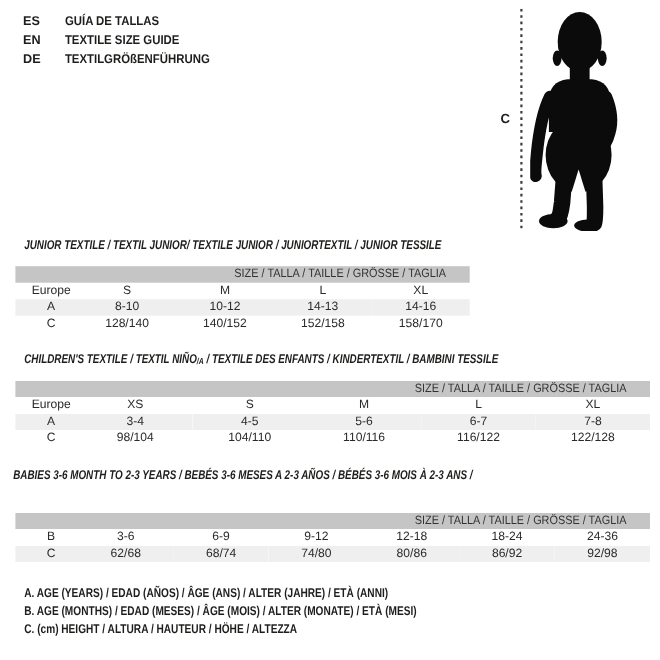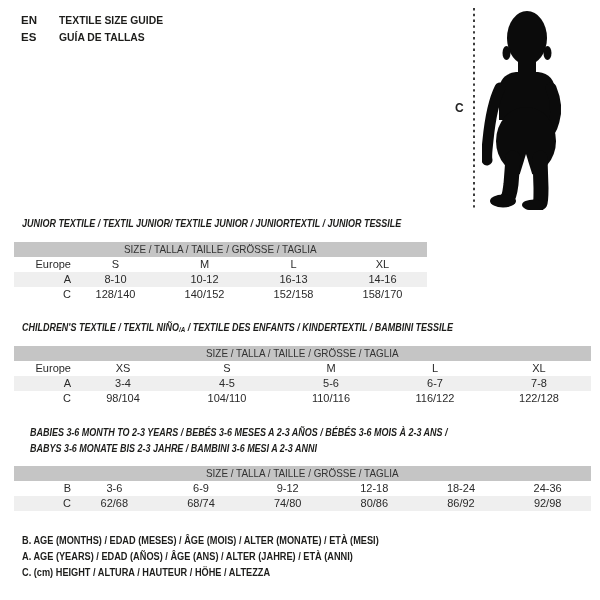--- a/index.html
+++ b/index.html
@@ -27,39 +27,42 @@
   .sec-title{font-size:11.5px;font-weight:bold;line-height:16px;white-space:nowrap;font-style:italic;}
   .subA{font-size:8px;vertical-align:-1px;}
 
   
   table.size-table{border-collapse:collapse;table-layout:fixed;}
   table.size-table td{
     height:15px;line-height:15px;padding:0;margin:0;
     font-size:11px;color:#2a2a2a;text-align:center;vertical-align:middle;
     overflow:hidden;white-space:nowrap;
   }
-  table.size-table td.lbl{text-align:right;padding-left:8px;color:#2a2a2a;}
+  table.size-table td.lbl{text-align:center;padding-left:8px;color:#2a2a2a;}
   tr.bar-row td{
-    background:#c5c5c5;text-align:center;padding-left:20px;color:#333333;
+    background:#c5c5c5;text-align:right;padding-left:20px;color:#333333;
   }
   tr.stripe td{background:#efefef;}
 
   
   .footnotes{left:22px;top:532px;font-size:11.5px;font-weight:bold;}
   .footnotes div{line-height:16px;height:16px;}
 </style>
 </head>
 <body>
 
 <div class="abs lang">
   <div class="lang-row">
+    <span class="lang-code">ES</span><span class="lang-name cx90">GUÍA DE TALLAS</span>
+  </div>
+  <div class="lang-row">
     <span class="lang-code">EN</span><span class="lang-name cx90">TEXTILE SIZE GUIDE</span>
   </div>
   <div class="lang-row">
-    <span class="lang-code">ES</span><span class="lang-name cx90">GUÍA DE TALLAS</span>
+    <span class="lang-code">DE</span><span class="lang-name cx90">TEXTILGRÖßENFÜHRUNG</span>
   </div>
 </div>
 
 <div class="abs fig-label">C</div>
 
 <svg class="abs" style="left:471px;top:8px;" width="6" height="200" viewBox="0 0 6 200">
   <line x1="3" y1="0" x2="3" y2="200" stroke="#3c3c3c" stroke-width="2" stroke-dasharray="2.4 3.4"></line>
 </svg>
 
 <svg class="abs" style="left:482px;top:8px;" width="92" height="202" viewBox="0 0 92 202">
@@ -100,21 +103,21 @@
       <td class="lbl">Europe</td>
       <td>S</td>
       <td>M</td>
       <td>L</td>
       <td>XL</td>
     </tr>
     <tr class="stripe">
       <td class="lbl">A</td>
       <td>8-10</td>
       <td>10-12</td>
-      <td>16-13</td>
+      <td>14-13</td>
       <td>14-16</td>
     </tr>
     <tr>
       <td class="lbl">C</td>
       <td>128/140</td>
       <td>140/152</td>
       <td>152/158</td>
       <td>158/170</td>
     </tr>
   </tbody>
@@ -157,23 +160,22 @@
       <td class="lbl">C</td>
       <td>98/104</td>
       <td>104/110</td>
       <td>110/116</td>
       <td>116/122</td>
       <td>122/128</td>
     </tr>
   </tbody>
 </table>
 
-<div class="abs sec-title" style="left:30px;top:424px;">
+<div class="abs sec-title" style="left:12px;top:424px;">
   <div><span class="cx78">BABIES 3-6 MONTH TO 2-3 YEARS / BEBÉS 3-6 MESES A 2-3 AÑOS / BÉBÉS 3-6 MOIS À 2-3 ANS /</span></div>
-  <div><span class="cx78">BABYS 3-6 MONATE BIS 2-3 JAHRE / BAMBINI 3-6 MESI A 2-3 ANNI</span></div>
 </div>
 
 <table class="abs size-table" style="left:14px;top:466px;width:577px;">
   <colgroup>
       <col style="width:57px">
       <col>
       <col>
       <col>
       <col>
       <col>
@@ -198,16 +200,16 @@
       <td>68/74</td>
       <td>74/80</td>
       <td>80/86</td>
       <td>86/92</td>
       <td>92/98</td>
     </tr>
   </tbody>
 </table>
 
 <div class="abs footnotes">
+  <div><span class="cx84">A. AGE (YEARS) / EDAD (AÑOS) / ÂGE (ANS) / ALTER (JAHRE) / ETÀ (ANNI)</span></div>
   <div><span class="cx84">B. AGE (MONTHS) / EDAD (MESES) / ÂGE (MOIS) / ALTER (MONATE) / ETÀ (MESI)</span></div>
-  <div><span class="cx84">A. AGE (YEARS) / EDAD (AÑOS) / ÂGE (ANS) / ALTER (JAHRE) / ETÀ (ANNI)</span></div>
   <div><span class="cx84">C. (cm) HEIGHT / ALTURA / HAUTEUR / HÖHE / ALTEZZA</span></div>
 </div>
 
 </body></html>

